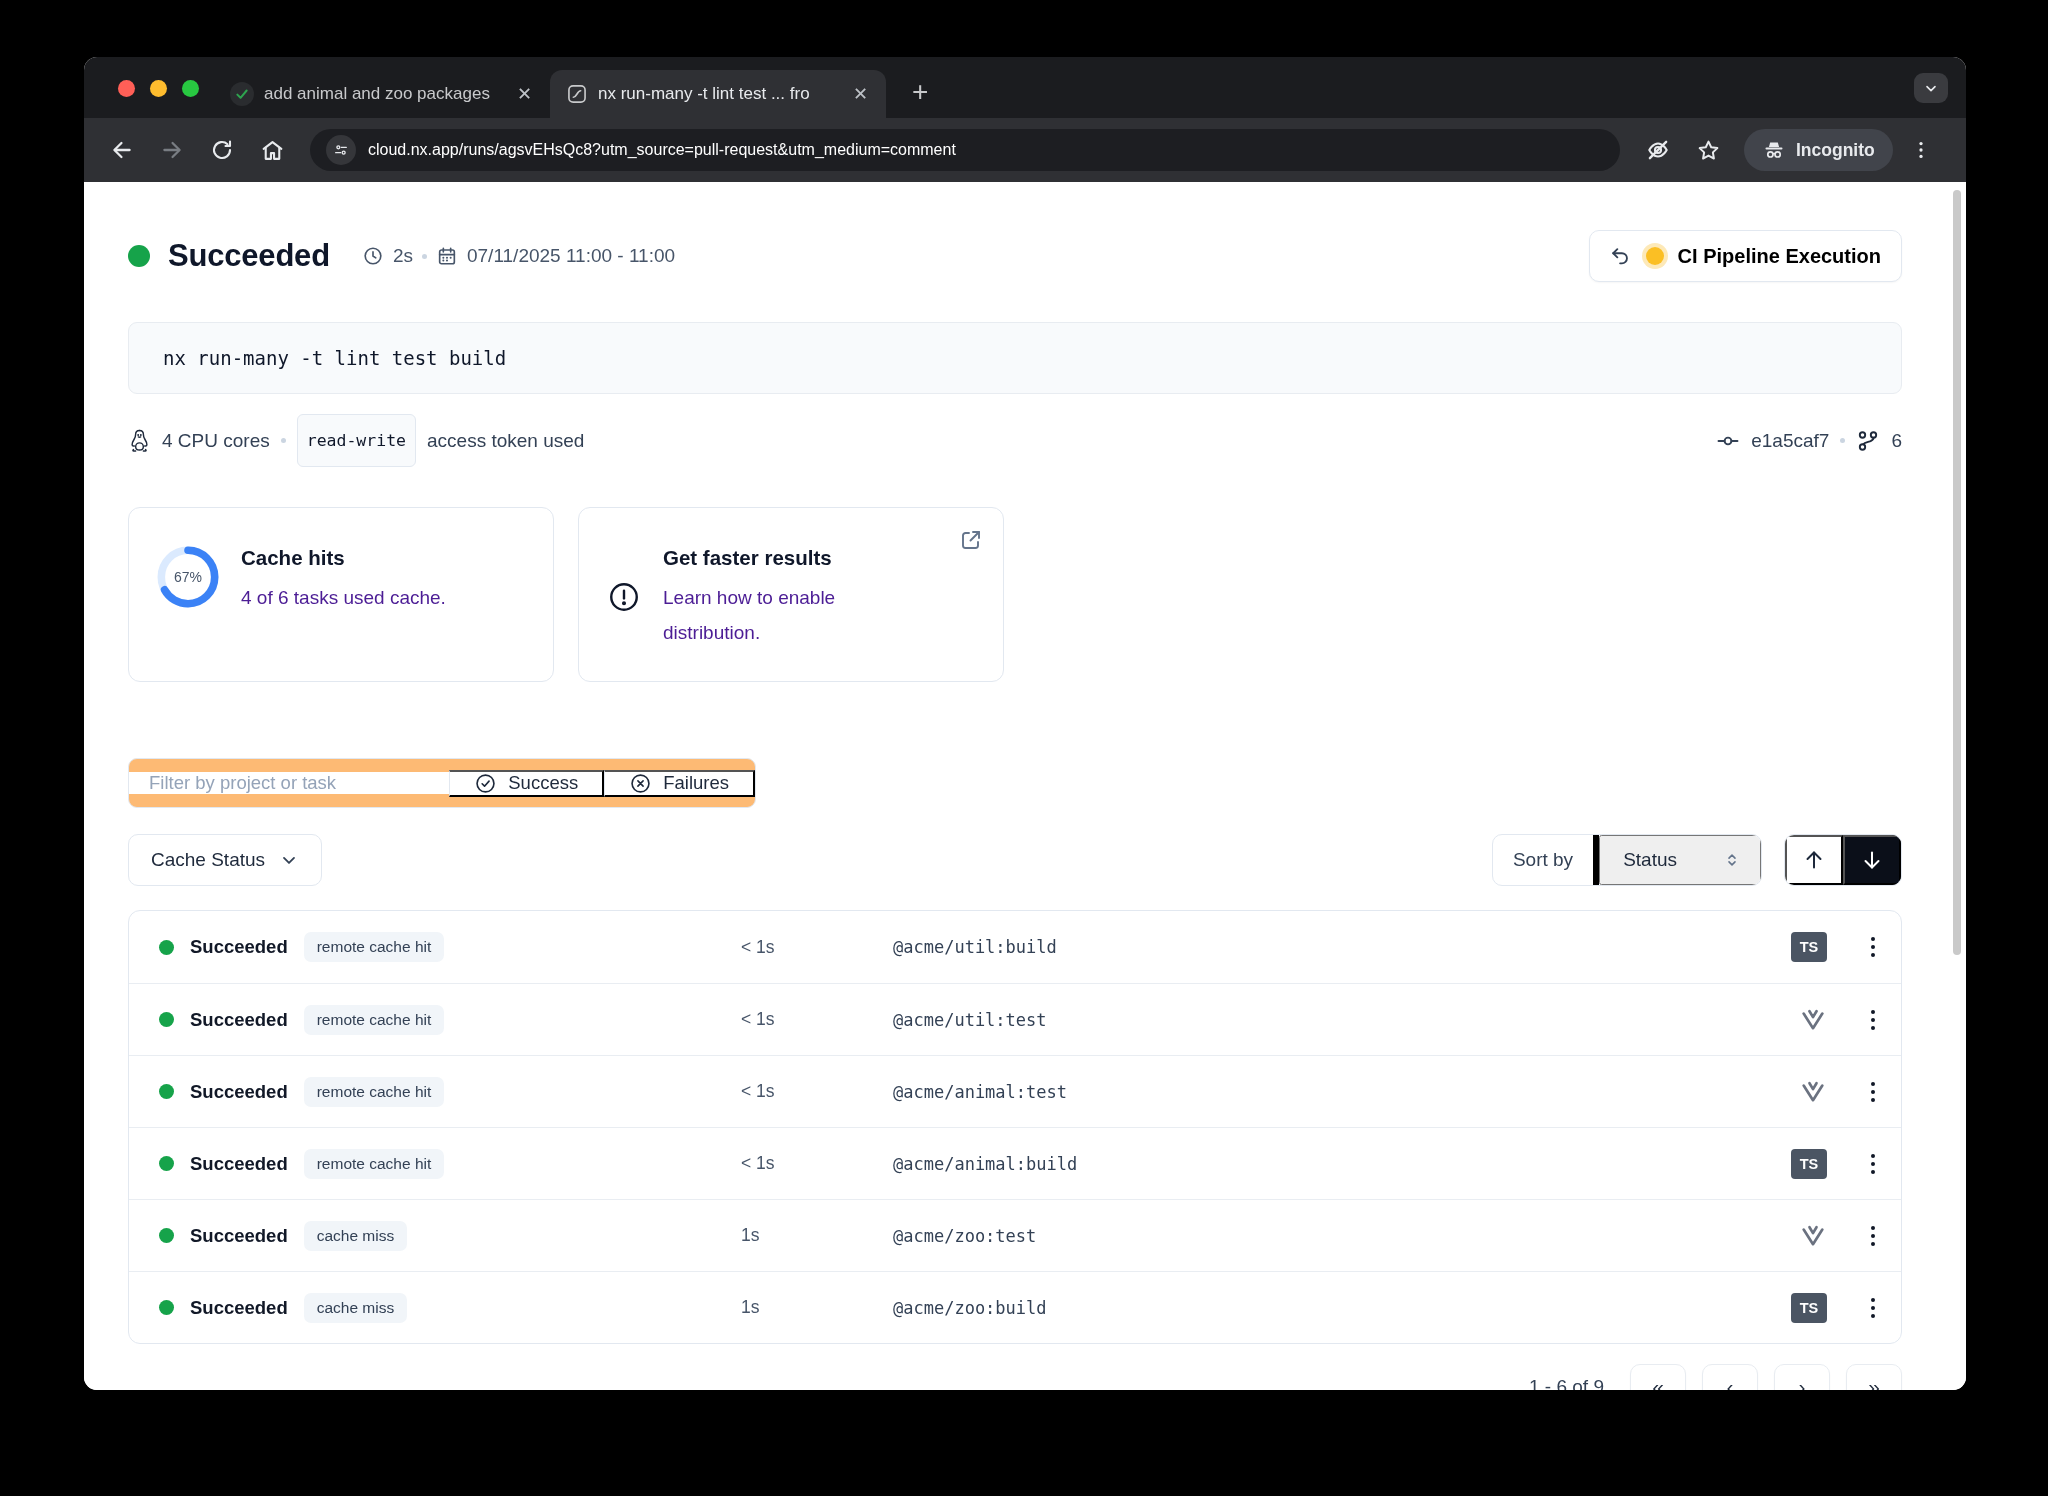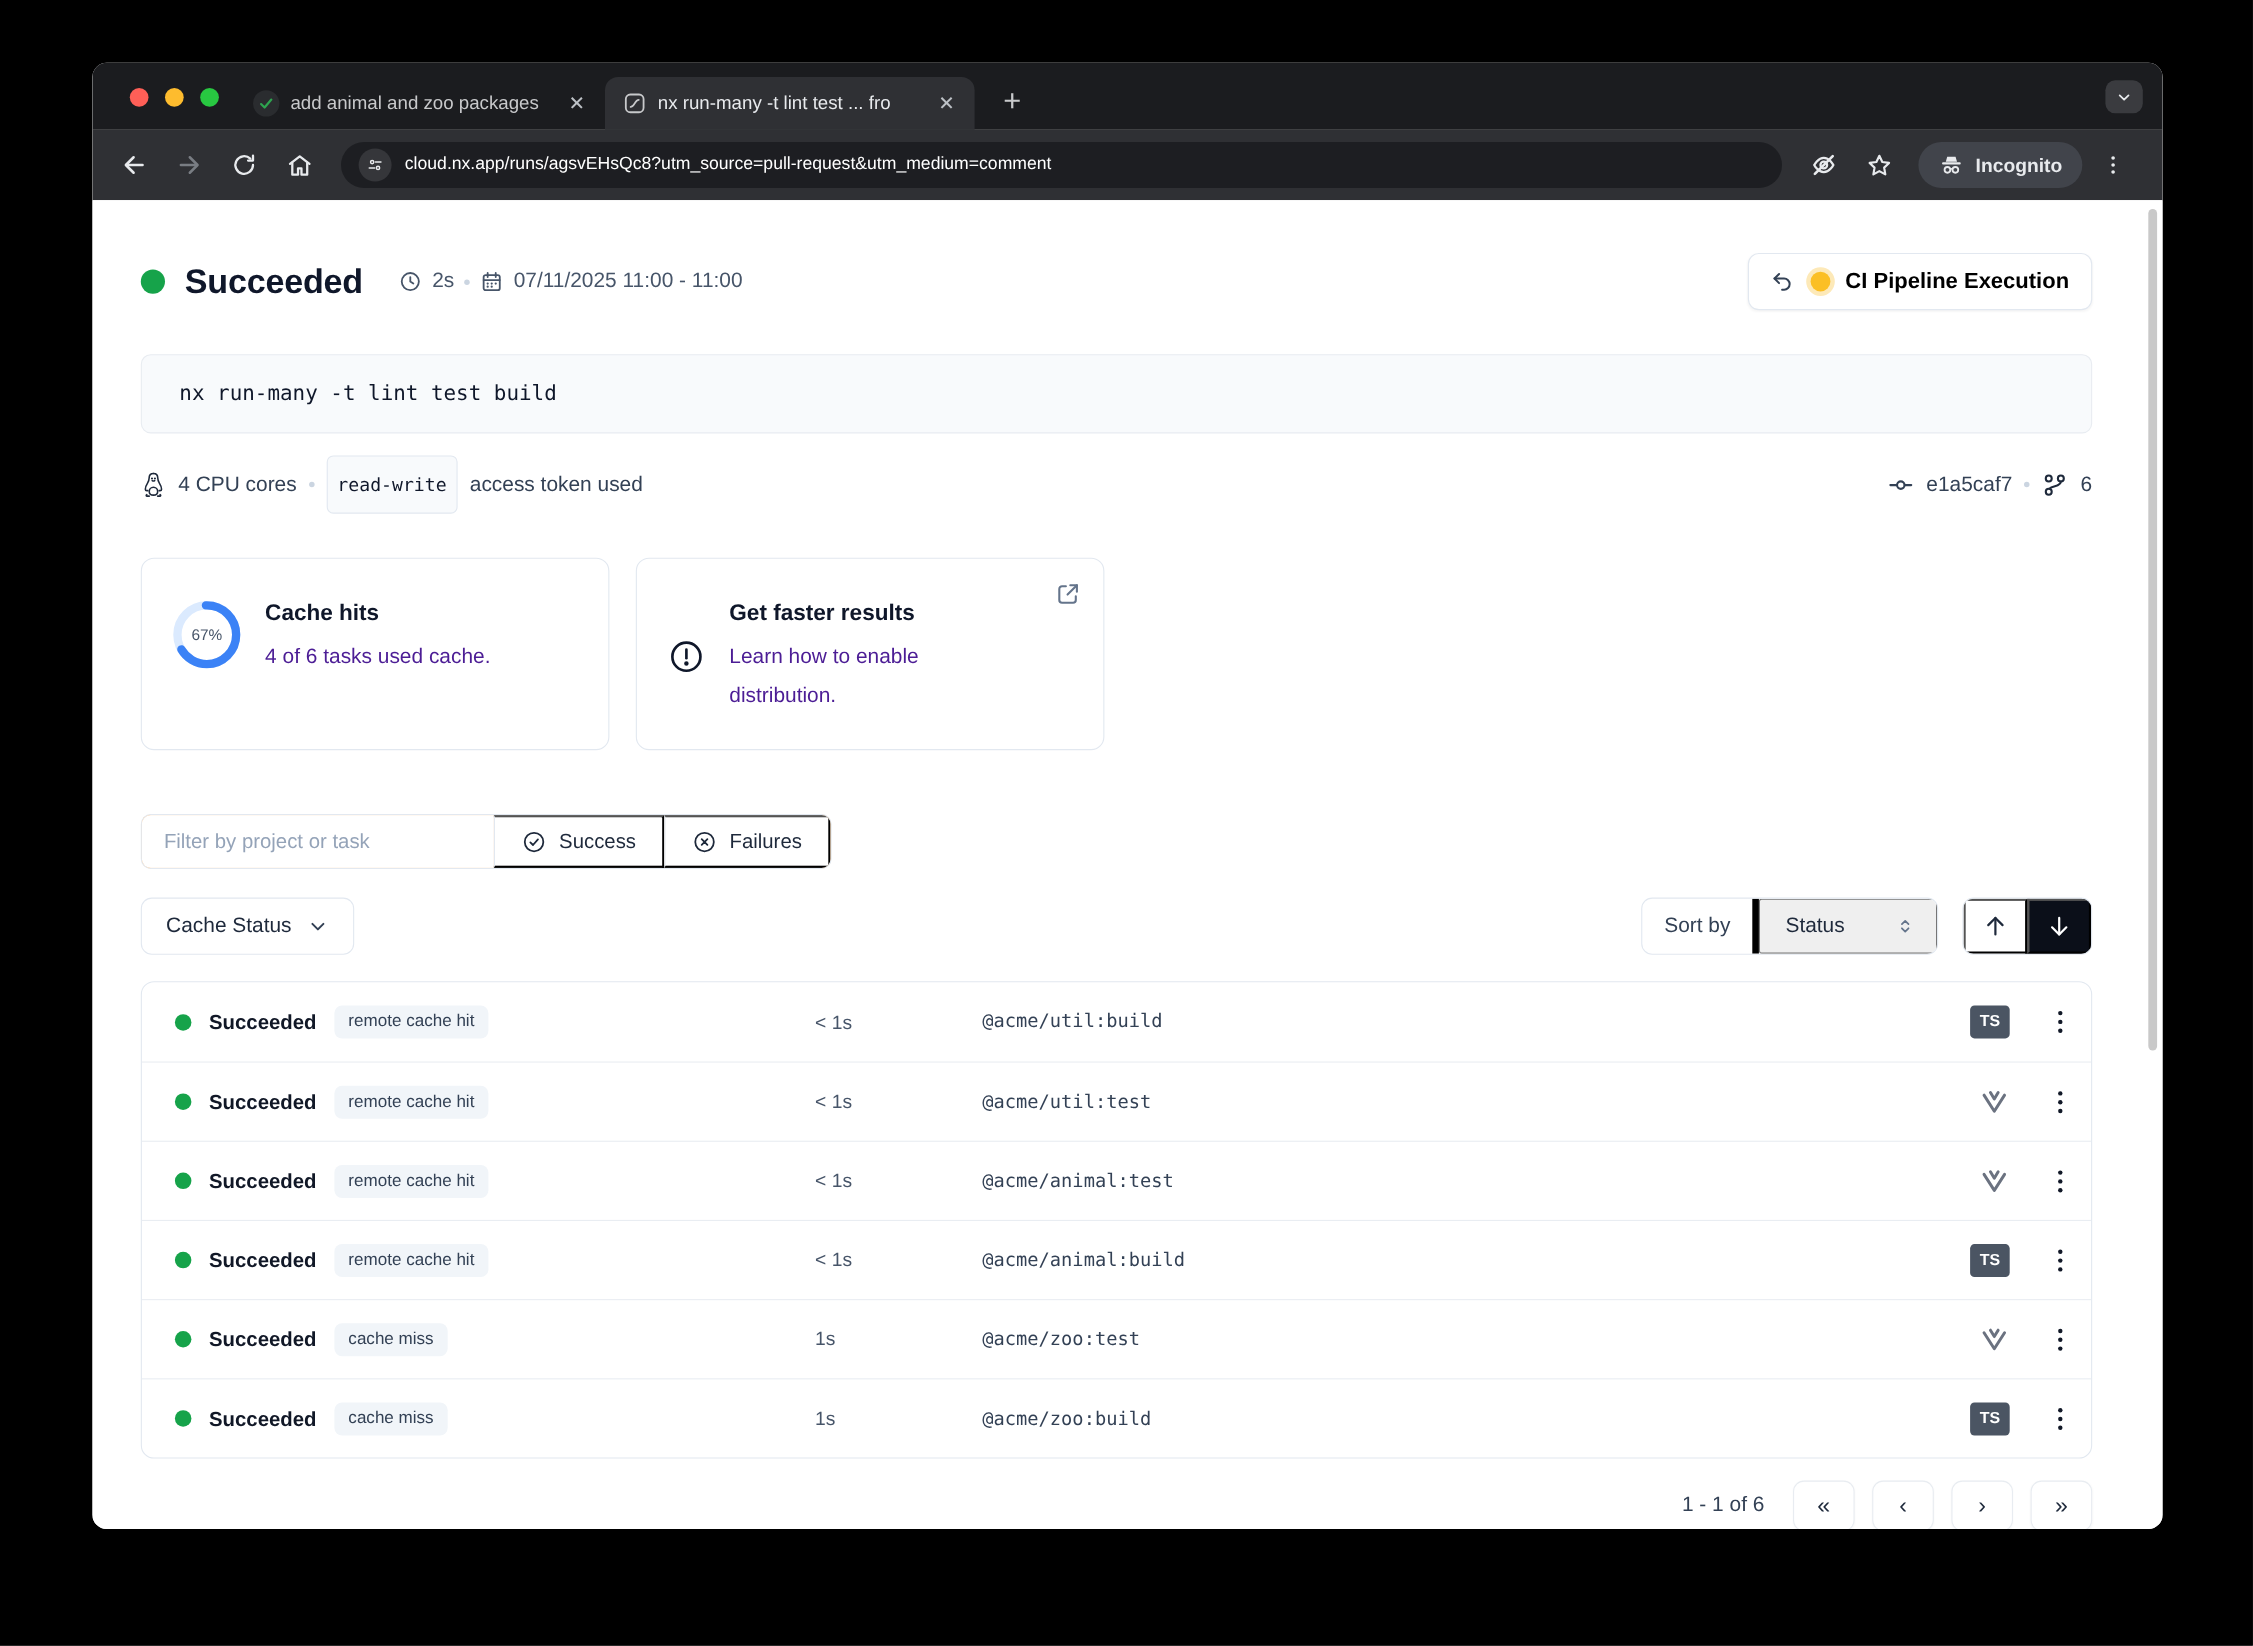--- a/index.html
+++ b/index.html
@@ -64,22 +64,22 @@
   .card { width:426px; height:175px; border:1px solid #e2e8f0; border-radius:12px; background:#fff;
           position:relative; display:flex; align-items:flex-start; padding:38px 28px 0 28px; gap:22px; }
   .card-title { font-size:20.5px; font-weight:700; margin-bottom:10px; }
   .card-sub { font-size:19px; color:#4c1d95; line-height:1.85; max-width:230px; }
   .donut-wrap { position:relative; width:62px; height:62px; flex-shrink:0; }
   .donut-label { position:absolute; inset:0; display:flex; align-items:center; justify-content:center;
                  font-size:14px; color:#475569; }
   .card-ext { position:absolute; top:20px; right:20px; color:#64748b; }
   .info-circ { flex-shrink:0; margin-top:34px; }
 
-  .filter-row { margin-top:58px; display:flex; height:50px; width:628px;
-                border:1px solid #e2e8f0; border-radius:9px; overflow:hidden; background:#fdba74; }
+  .filter-row { margin-top:76px; display:flex; height:50px; width:628px;
+                border:1px solid #e2e8f0; border-radius:9px; overflow:hidden; background:#fdba74;align-items:center; }
   .filter-input { border:none; outline:none; flex:1; padding:0 20px; font-size:18.5px; color:#0f172a;
                   font-family:"Liberation Sans", sans-serif; }
   .filter-input::placeholder { color:#94a3b8; }
   .chip-btn { display:flex; align-items:center; gap:11px; padding:0 24px; font-size:18.5px; color:#1e293b;
               border-left:1px solid #e2e8f0; background:#fff; }
 
   .controls-row { margin-top:26px; display:flex; align-items:center; justify-content:space-between; height:52px; }
   .cache-status-btn { display:flex; align-items:center; gap:14px; height:52px; padding:0 22px;
                       border:1px solid #e2e8f0; border-radius:10px; background:#fff; font-size:19px; color:#1e293b; }
   .sort-group { display:flex; align-items:center; gap:22px; }
@@ -498,21 +498,21 @@
           <span class="kebab">
               <i></i>
               <i></i>
               <i></i>
             </span>
         </div>
       </div>
       </div>
 
     <div class="pagination">
-      <span class="pag-label">1 - 1 of 6</span>
+      <span class="pag-label">1 - 6 of 9</span>
       <button class="pag-btn">«</button>
       <button class="pag-btn">‹</button>
       <button class="pag-btn">›</button>
       <button class="pag-btn">»</button>
     </div>
 
   </div>
 </div>
 
 </body></html>

